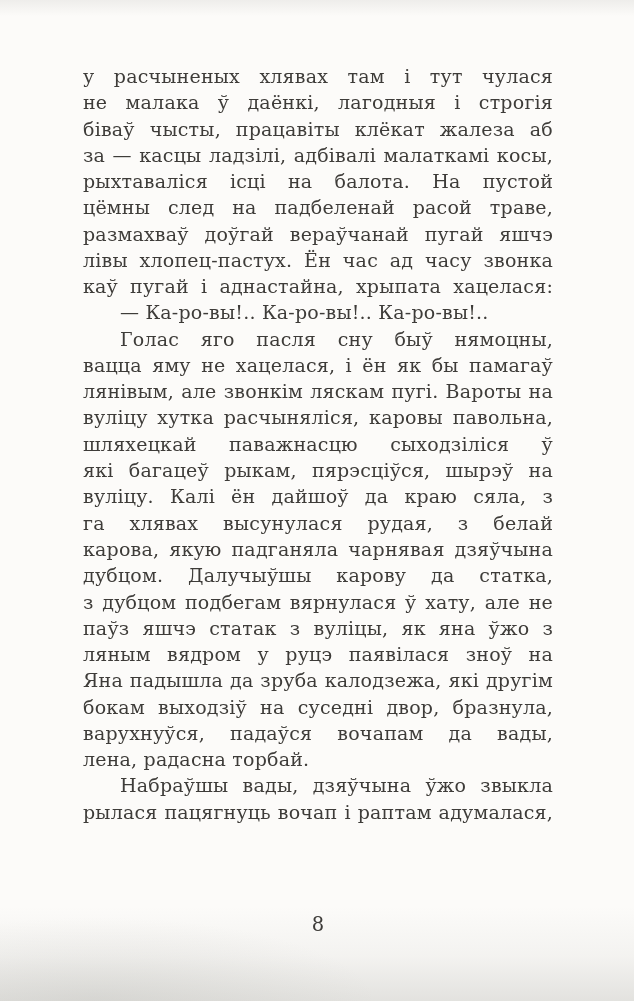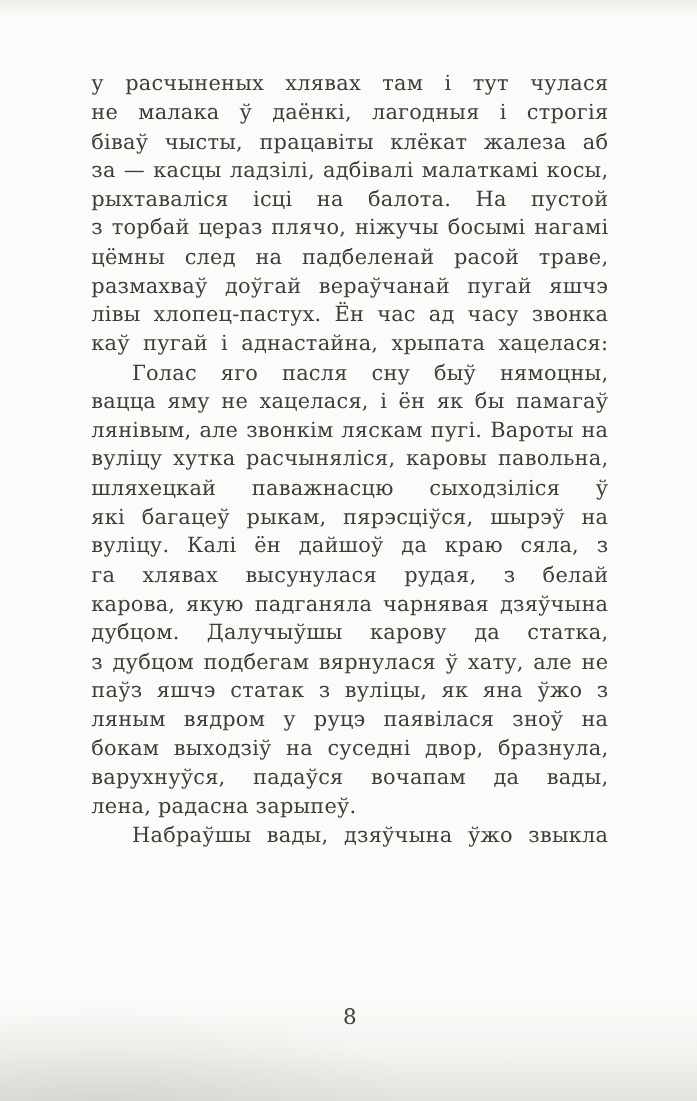--- a/index.html
+++ b/index.html
@@ -56,37 +56,39 @@
 </head>
 <body>
 
 <div class="page" style="--text-color: #3e3c39; --page-bg: #fcfbf9;">
   <main class="text-block">
       <div class="line">у расчыненых хлявах там і тут чулася цыркан-</div>
       <div class="line">не малака ў даёнкі, лагодныя і строгія покрыкі</div>
       <div class="line">біваў чысты, працавіты клёкат жалеза аб жале-</div>
       <div class="line">за — касцы ладзілі, адбівалі малаткамі косы,</div>
       <div class="line">рыхтаваліся ісці на балота. На пустой вуліцы,</div>
-      <div class="line">з торбай цераз плячо, ніжучы босымі нагамі</div>
       <div class="line">цёмны след на падбеленай расой траве, ішоў,</div>
       <div class="line">размахваў доўгай вераўчанай пугай яшчэ сан-</div>
       <div class="line">лівы хлопец-пастух. Ён час ад часу звонка ляс-</div>
       <div class="line">каў пугай і аднастайна, хрыпата хацелася:</div>
+      <div class="line indent no-stretch">— Ка-ро-вы!.. Ка-ро-вы!.. Ка-ро-вы!..</div>
       <div class="line indent">Голас яго пасля сну быў нямоцны, высіль-</div>
       <div class="line">вацца яму не хацелася, і ён як бы памагаў сабе</div>
       <div class="line">лянівым, але звонкім ляскам пугі. Вароты на</div>
       <div class="line">вуліцу хутка расчыняліся, каровы павольна, са</div>
       <div class="line">шляхецкай паважнасцю сыходзіліся ў статак,</div>
       <div class="line">які багацеў рыкам, пярэсціўся, шырэў на ўсю</div>
       <div class="line">вуліцу. Калі ён дайшоў да краю сяла, з апошня-</div>
       <div class="line">га хлявах высунулася рудая, з белай лысінкай</div>
       <div class="line">карова, якую падганяла чарнявая дзяўчына з</div>
       <div class="line">дубцом. Далучыўшы карову да статка, дзяўчына</div>
       <div class="line">з дубцом подбегам вярнулася ў хату, але не вы-</div>
       <div class="line">паўз яшчэ статак з вуліцы, як яна ўжо з драў-</div>
       <div class="line">ляным вядром у руцэ паявілася зноў на двары.</div>
+      <div class="line">Яна падышла да зруба калодзежа, які другім</div>
       <div class="line">бокам выходзіў на суседні двор, бразнула, нача-</div>
       <div class="line">варухнуўся, падаўся вочапам да вады, задаво-</div>
-      <div class="line no-stretch">лена, радасна зарыпеў.</div>
+      <div class="line no-stretch">лена, радасна торбай.</div>
       <div class="line indent">Набраўшы вады, дзяўчына ўжо звыкла наме-</div>
+      <div class="line">рылася пацягнуць вочап і раптам адумалася,</div>
     </main>
   <div class="page-number">8</div>
 </div>
 
 </body></html>

